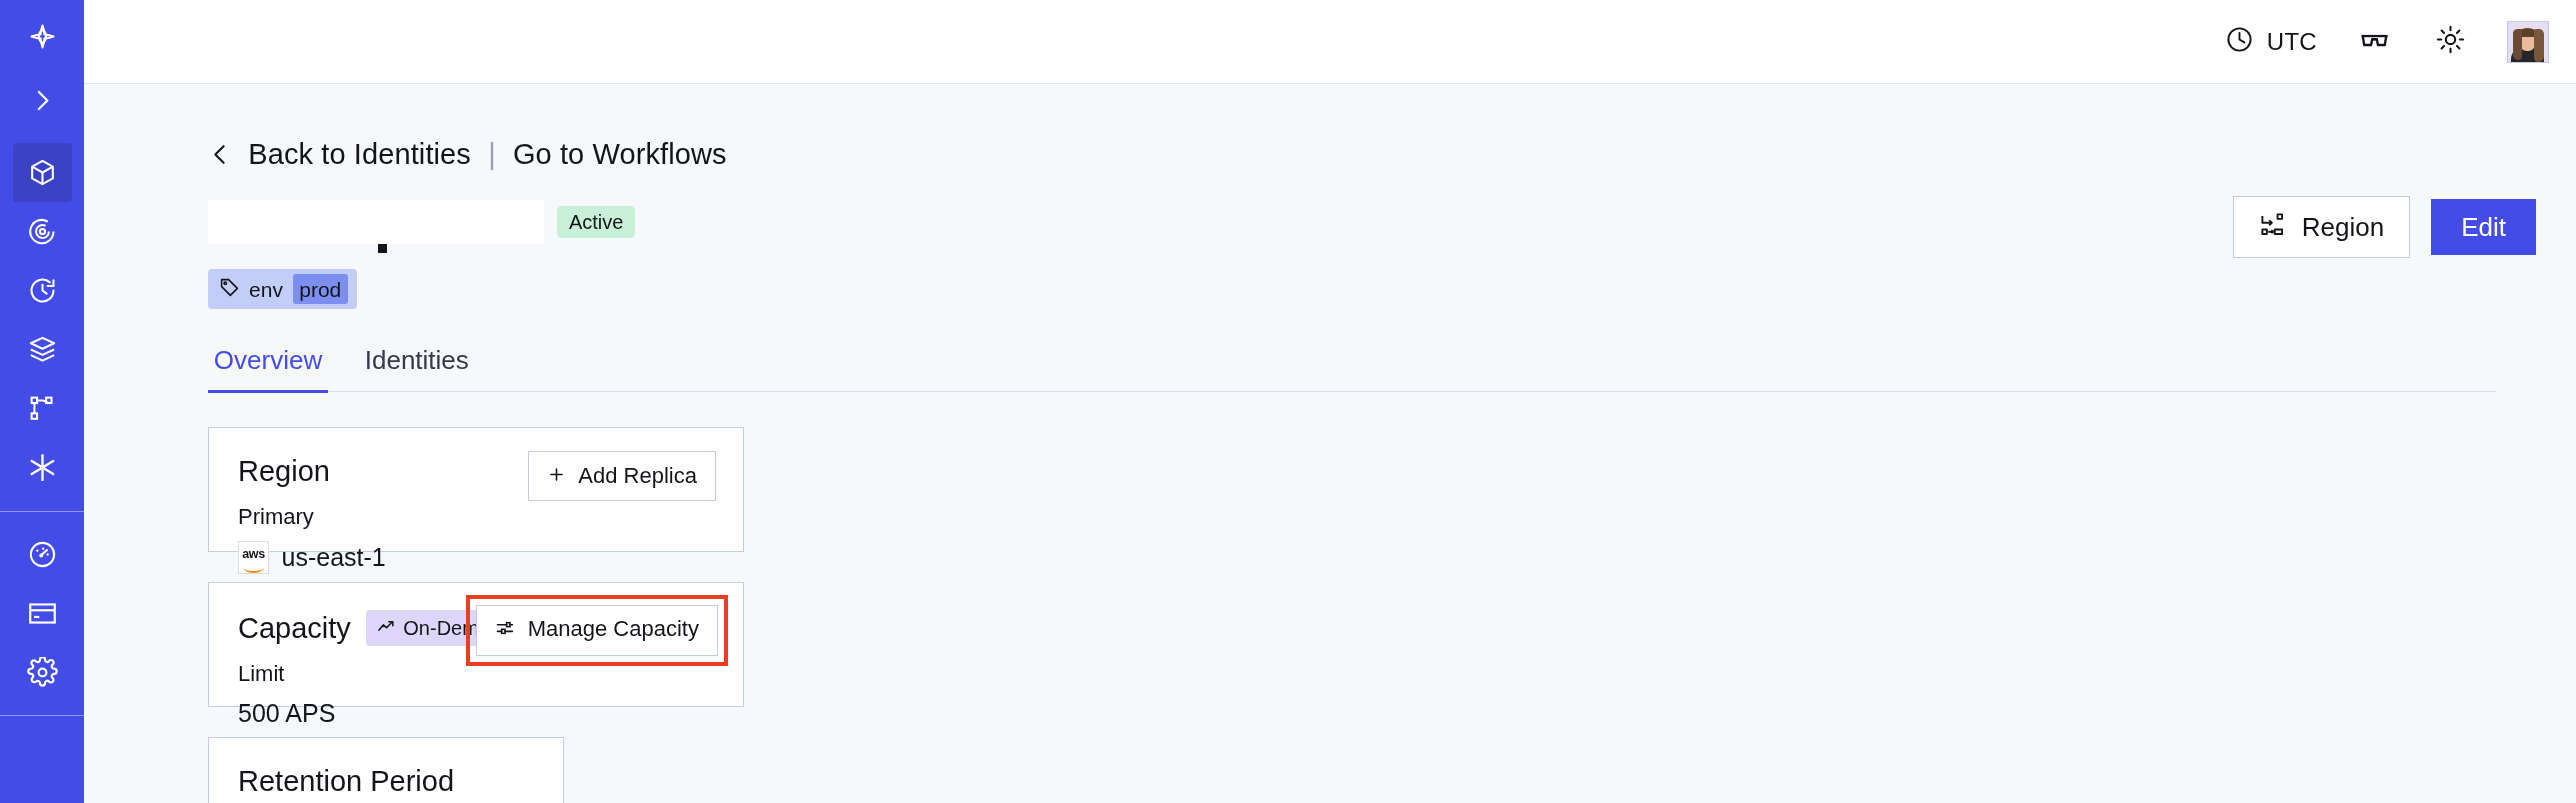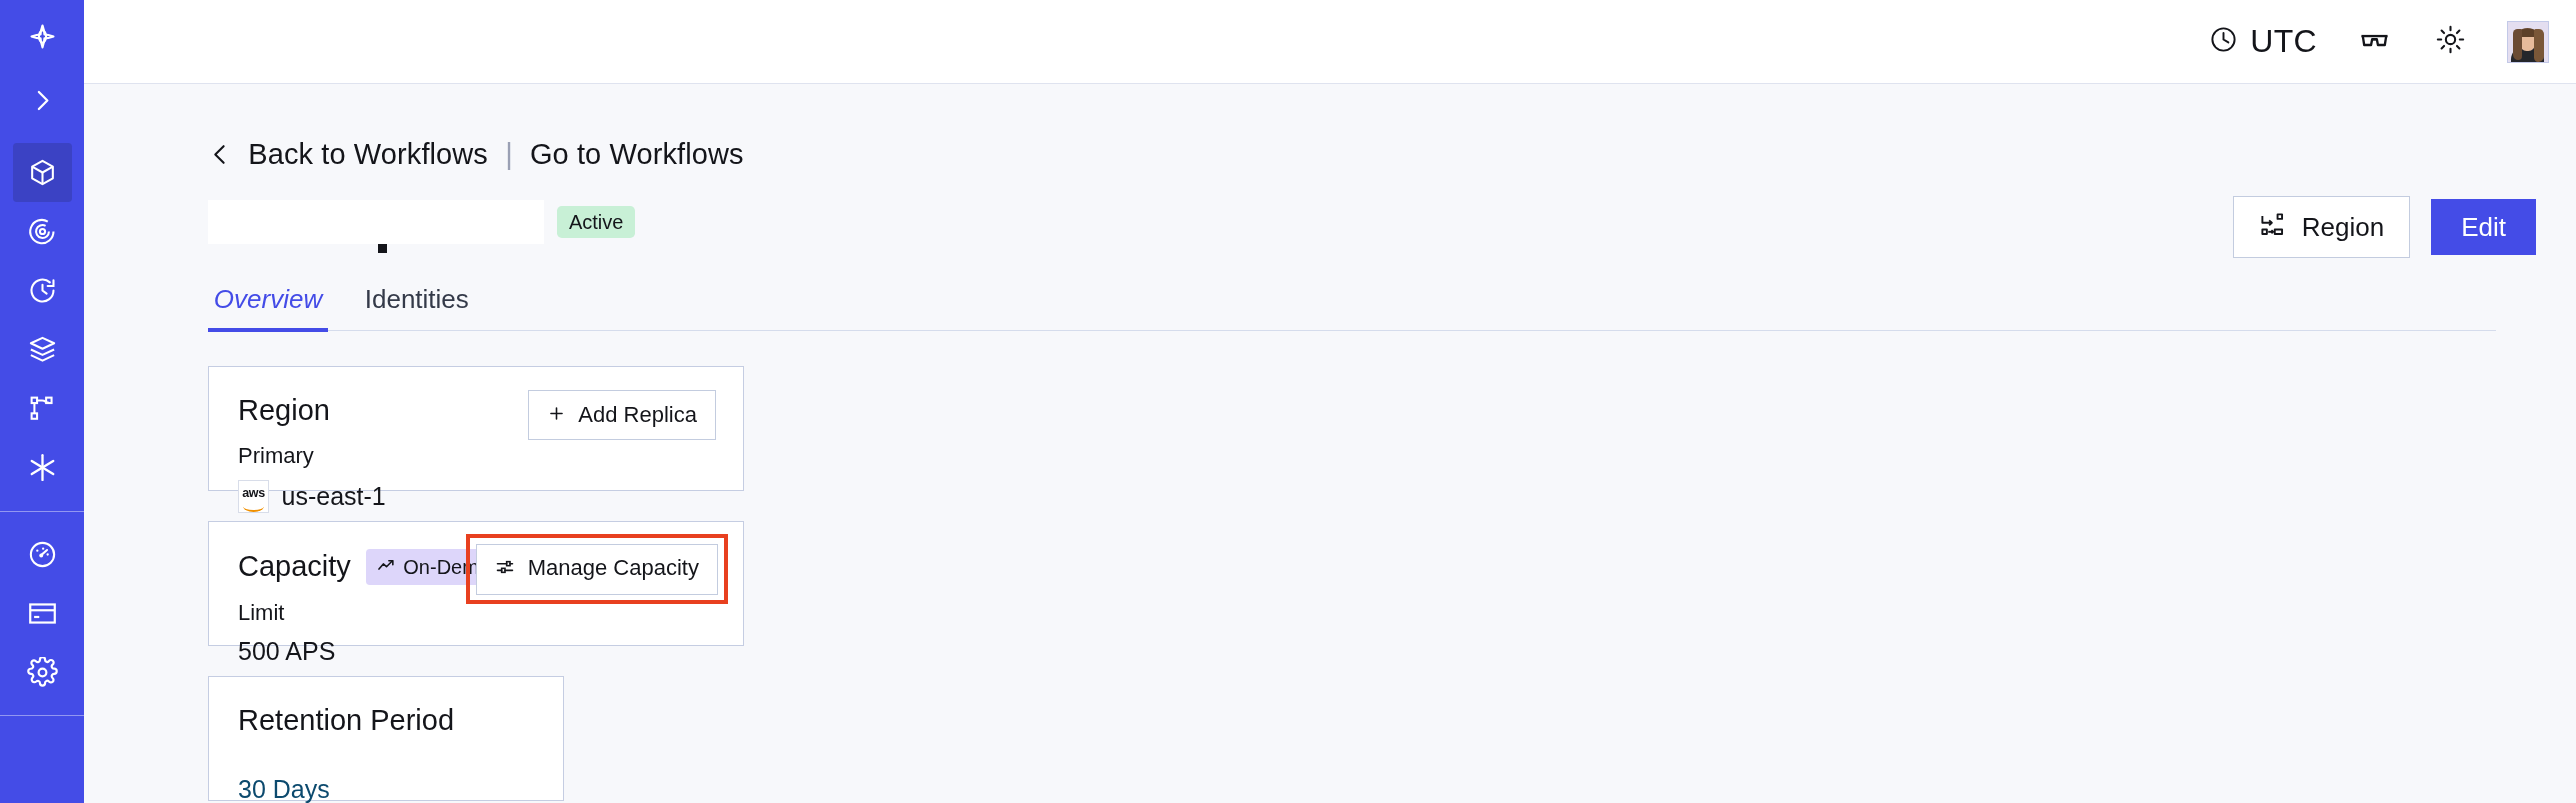--- a/index.html
+++ b/index.html
@@ -42,21 +42,21 @@
 
   .topbar {
     height: 84px; flex: 0 0 84px;
     background: #ffffff;
     border-bottom: 1px solid #dfe3ef;
     display: flex; align-items: center; justify-content: flex-end;
     padding-right: 27px;
   }
   .topbar-group { display: flex; align-items: center; gap: 38px; }
   .tz { display: flex; align-items: center; gap: 12.5px; color: #14151a; }
-  .tz-label { font-size: 32px; letter-spacing: 0.3px; }
+  .tz-label { font-size: 24px; letter-spacing: 0.3px; }
   .icon-btn { display: flex; align-items: center; justify-content: center; width: 38px; height: 38px; color: #14151a; }
   .avatar {
     width: 42px; height: 42px;
     border: 1.9px solid #c3c9e8;
     background: #e4def0;
     position: relative; overflow: hidden;
     flex: 0 0 42px;
   }
   .avatar .hair-back { position:absolute; left:5.8px; top:6.7px; width:27px; height:35px; background:#6b4b33; border-radius:13.4px 13.4px 5.8px 5.8px; }
   .avatar .body { position:absolute; left:2.9px; bottom:0; width:33px; height:15.3px; background:#24262b; border-radius:13.4px 13.4px 0 0; }
@@ -138,21 +138,21 @@
   .tabs {
     margin-top: 36px; margin-left: 84px; margin-right: 40px;
     border-bottom: 1.9px solid #d5dcec;
     display: flex; align-items: flex-end; gap: 31px;
     position: relative;
   }
   .tab {
     font-size: 26px; padding: 0 5.8px 15.3px 5.8px;
     color: #343a49; cursor: pointer; position: relative;
   }
-  .tab.active { color: #444ce7; font-style: italic; }
+  .tab.active { color: #444ce7; }
   .tab.active::after {
     content: ""; position: absolute; left: 0; right: 0; bottom: -1.9px;
     height: 3.8px; background: #444ce7;
   }
 
   
   .cards { display: flex; gap: 30px; margin-top: 35px; margin-left: 84px; flex-direction: column; }
   .card {
     background: #ffffff;
     border: 1px solid #c5cde2;
@@ -375,21 +375,21 @@
     </header>
 
     <div class="content">
 
       <div class="breadcrumb">
         <span class="crumb-back-icon">
           <svg width="25" height="33" viewBox="0 0 24 24" fill="none" stroke="#14151a" stroke-width="2" stroke-linecap="round" stroke-linejoin="round">
               <polyline points="15 4 7 12 15 20"></polyline>
             </svg>
         </span>
-        <span class="crumb-text">Back to Workflows</span>
+        <span class="crumb-text">Back to Identities</span>
         <span class="crumb-sep">|</span>
         <span class="crumb-link">Go to Workflows</span>
       </div>
 
       <div class="title-row">
         <div class="ns-name-redacted"></div>
         <span class="status-badge">Active</span>
 
         <div class="header-actions">
           <button class="btn">
@@ -405,20 +405,32 @@
                 </svg>
             </span>
             <span>Region</span>
           </button>
           <button class="btn btn-primary">
             <span>Edit</span>
           </button>
         </div>
       </div>
 
+      <div class="tag-row">
+        <span class="tag">
+          <span>
+            <svg width="21" height="21" viewBox="0 0 24 24" fill="none" stroke="#14151a" stroke-width="1.8" stroke-linejoin="round">
+                <path d="M3 3h8l10 10-8 8L3 11V3z"></path>
+                <circle cx="7.2" cy="7.2" r="1.4"></circle>
+              </svg>
+          </span>
+          <span>env</span>
+          <span class="tag-value">prod</span>
+        </span>
+      </div>
 
       <div class="tabs">
         <div class="tab active">Overview</div>
         <div class="tab">Identities</div>
       </div>
 
       <div class="cards">
 
         <section class="card region">
           <div class="card-head">

